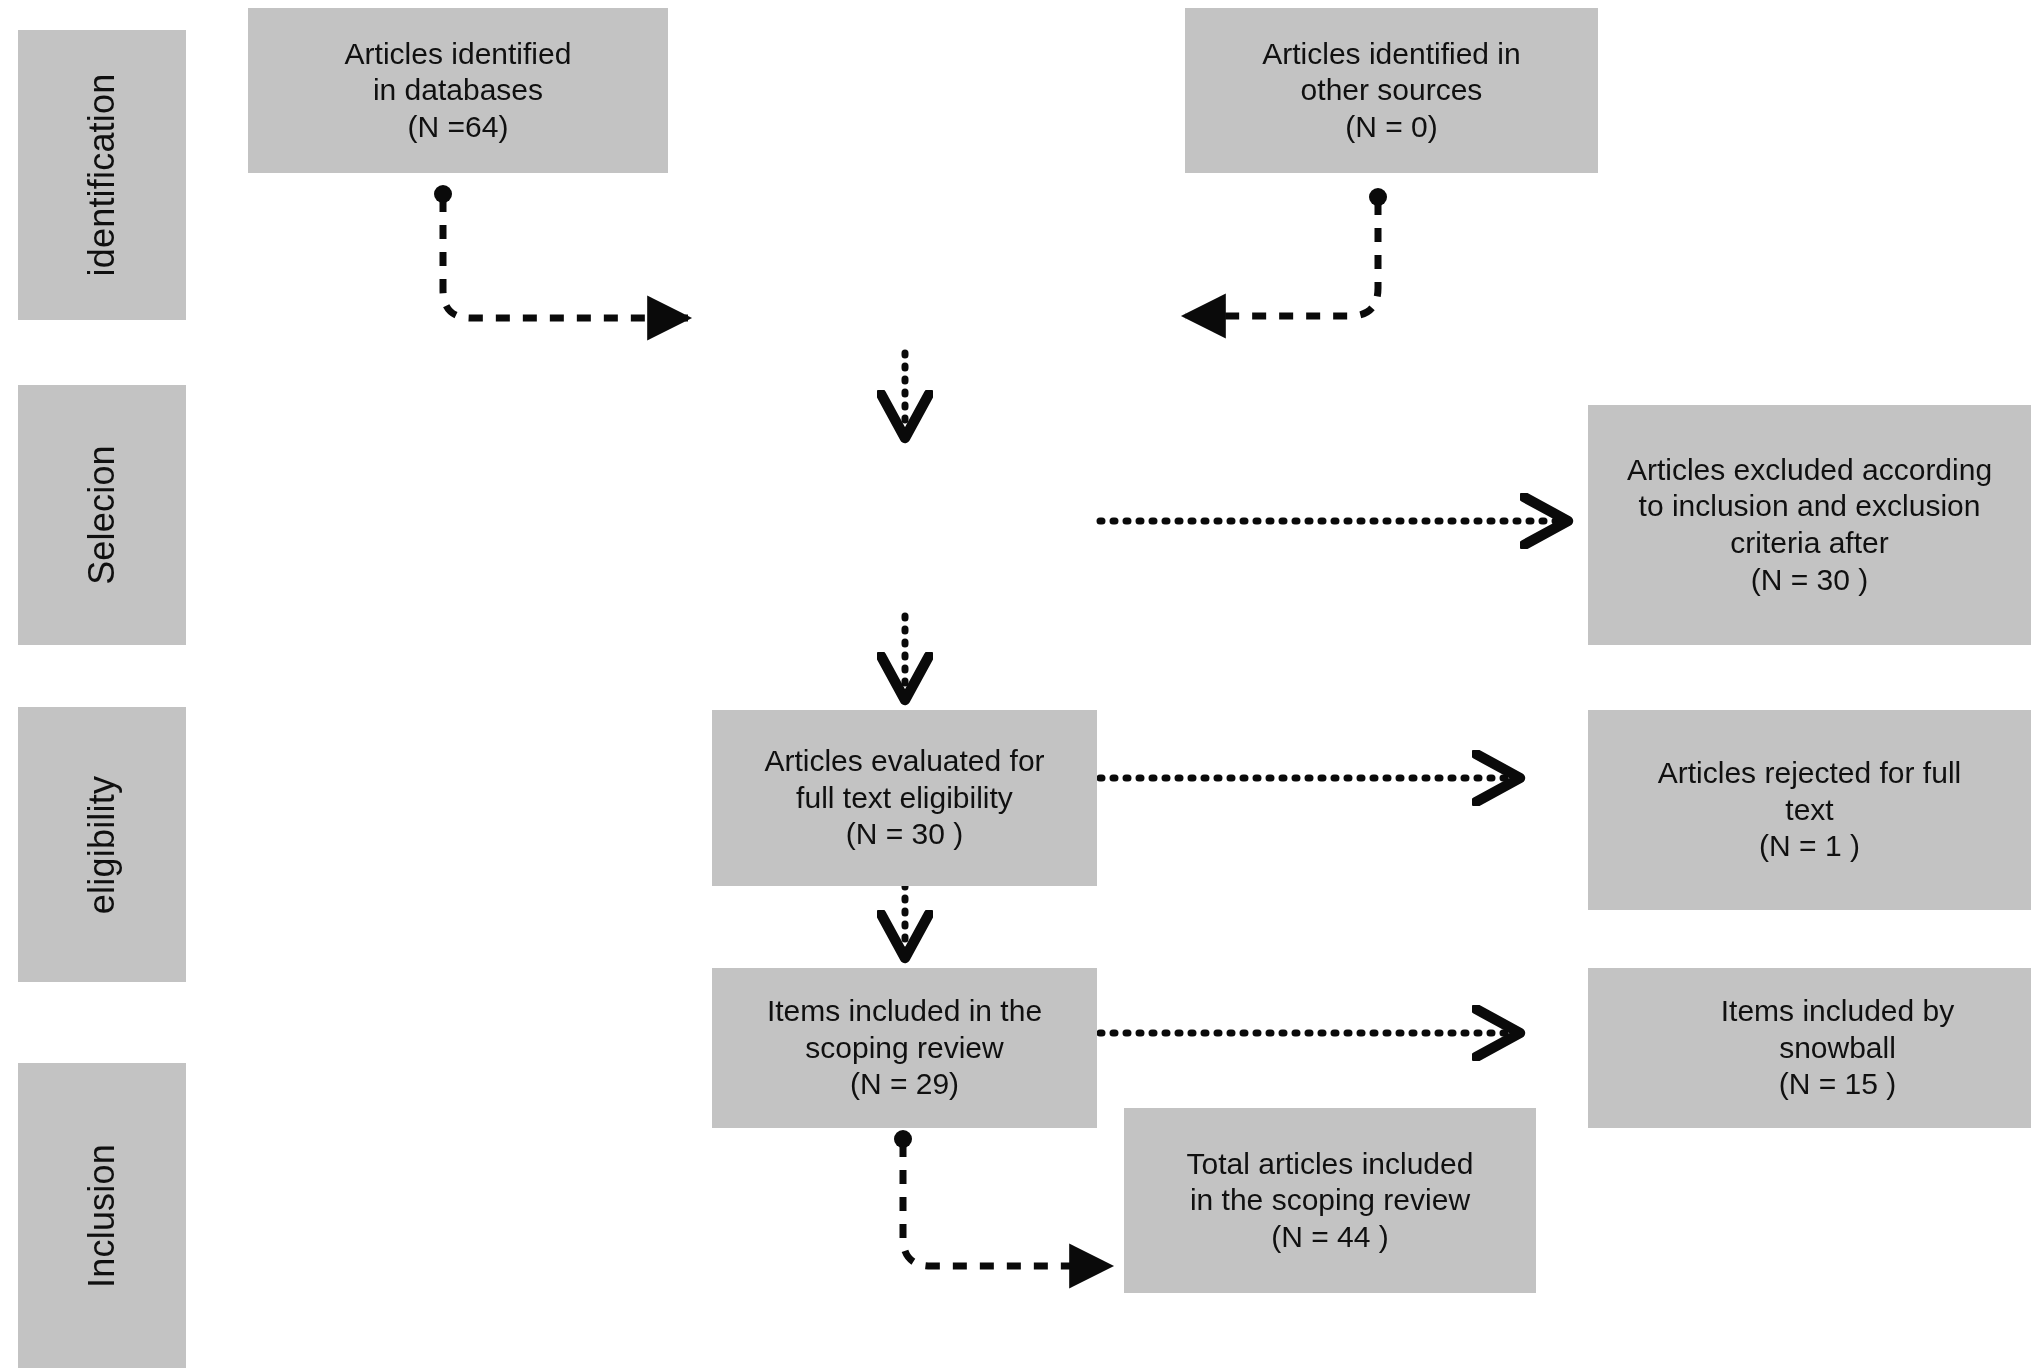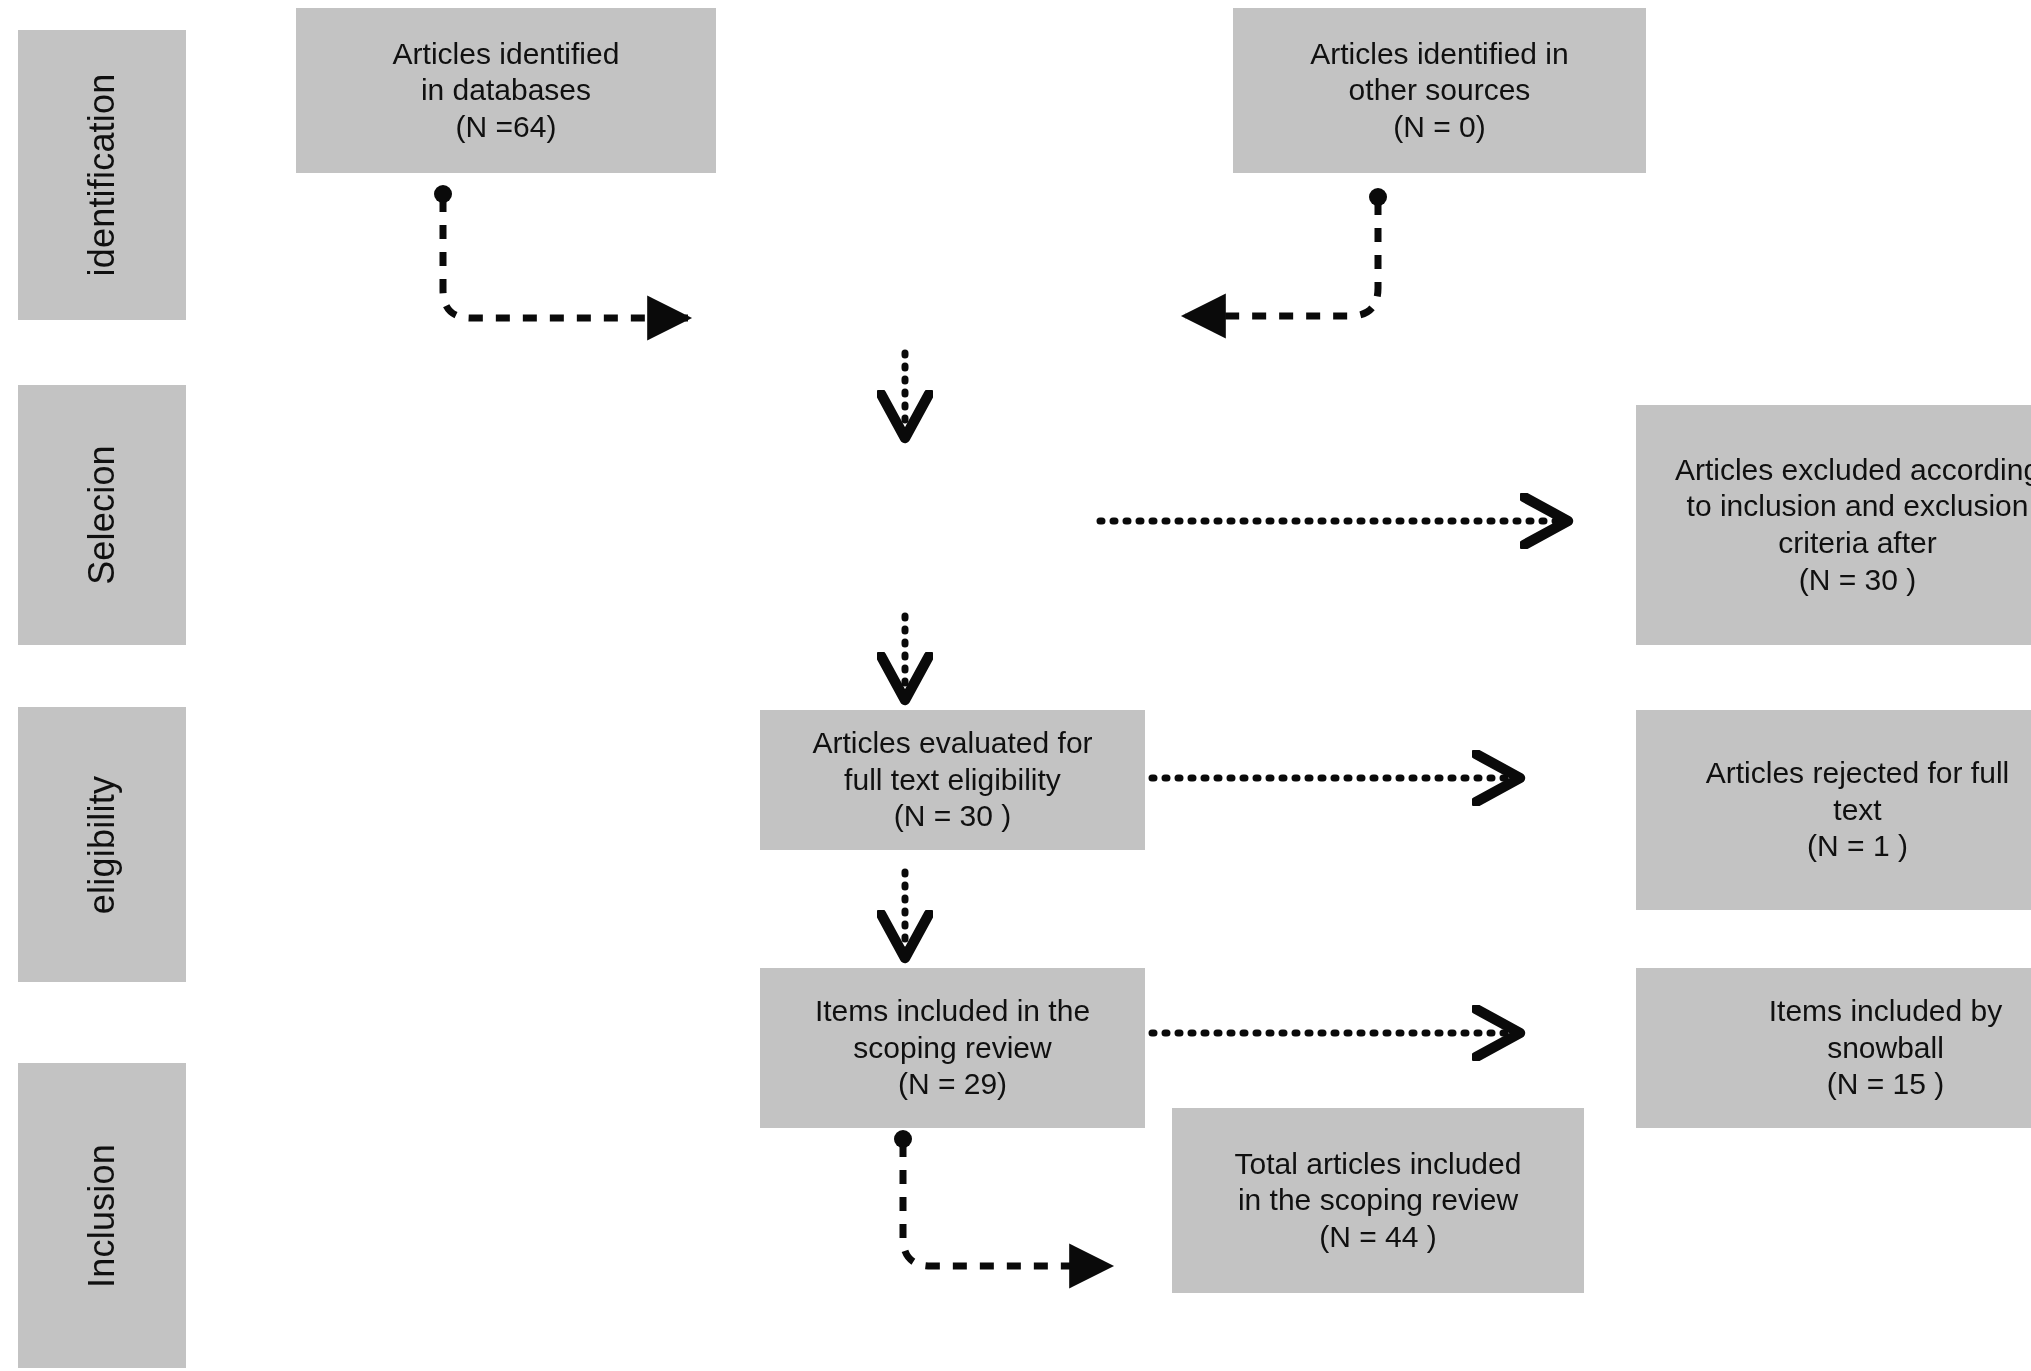--- a/index.html
+++ b/index.html
@@ -22,21 +22,20 @@
     box-sizing: border-box;
     display: flex;
     align-items: center;
     justify-content: center;
     text-align: center;
     color: #101010;
     font-size: 30px;
     line-height: 1.22;
     padding: 4px 24px;
     white-space: pre-line;
-    margin-left: 48px;
   }
   .stage-label {
     position: absolute;
     background: #c3c3c3;
     display: flex;
     align-items: center;
     justify-content: center;
   }
   .stage-label span {
     transform: rotate(-90deg);
@@ -134,21 +133,21 @@
 other sources
 (N = 0)</div>
 
 
 
   <div class="box" style="left:1588px; top:405px; width:443px; height:240px;">Articles excluded according
 to inclusion and exclusion
 criteria after
 (N = 30 )</div>
 
-  <div class="box" style="left:712px; top:710px; width:385px; height:140px;">Articles evaluated for
+  <div class="box" style="left:712px; top:710px; width:385px; height:176px;">Articles evaluated for
 full text eligibility
 (N = 30 )</div>
 
   <div class="box" style="left:1588px; top:710px; width:443px; height:200px;">Articles rejected for full
 text
 (N = 1 )</div>
 
   <div class="box" style="left:712px; top:968px; width:385px; height:160px;">Items included in the
 scoping review
 (N = 29)</div>

